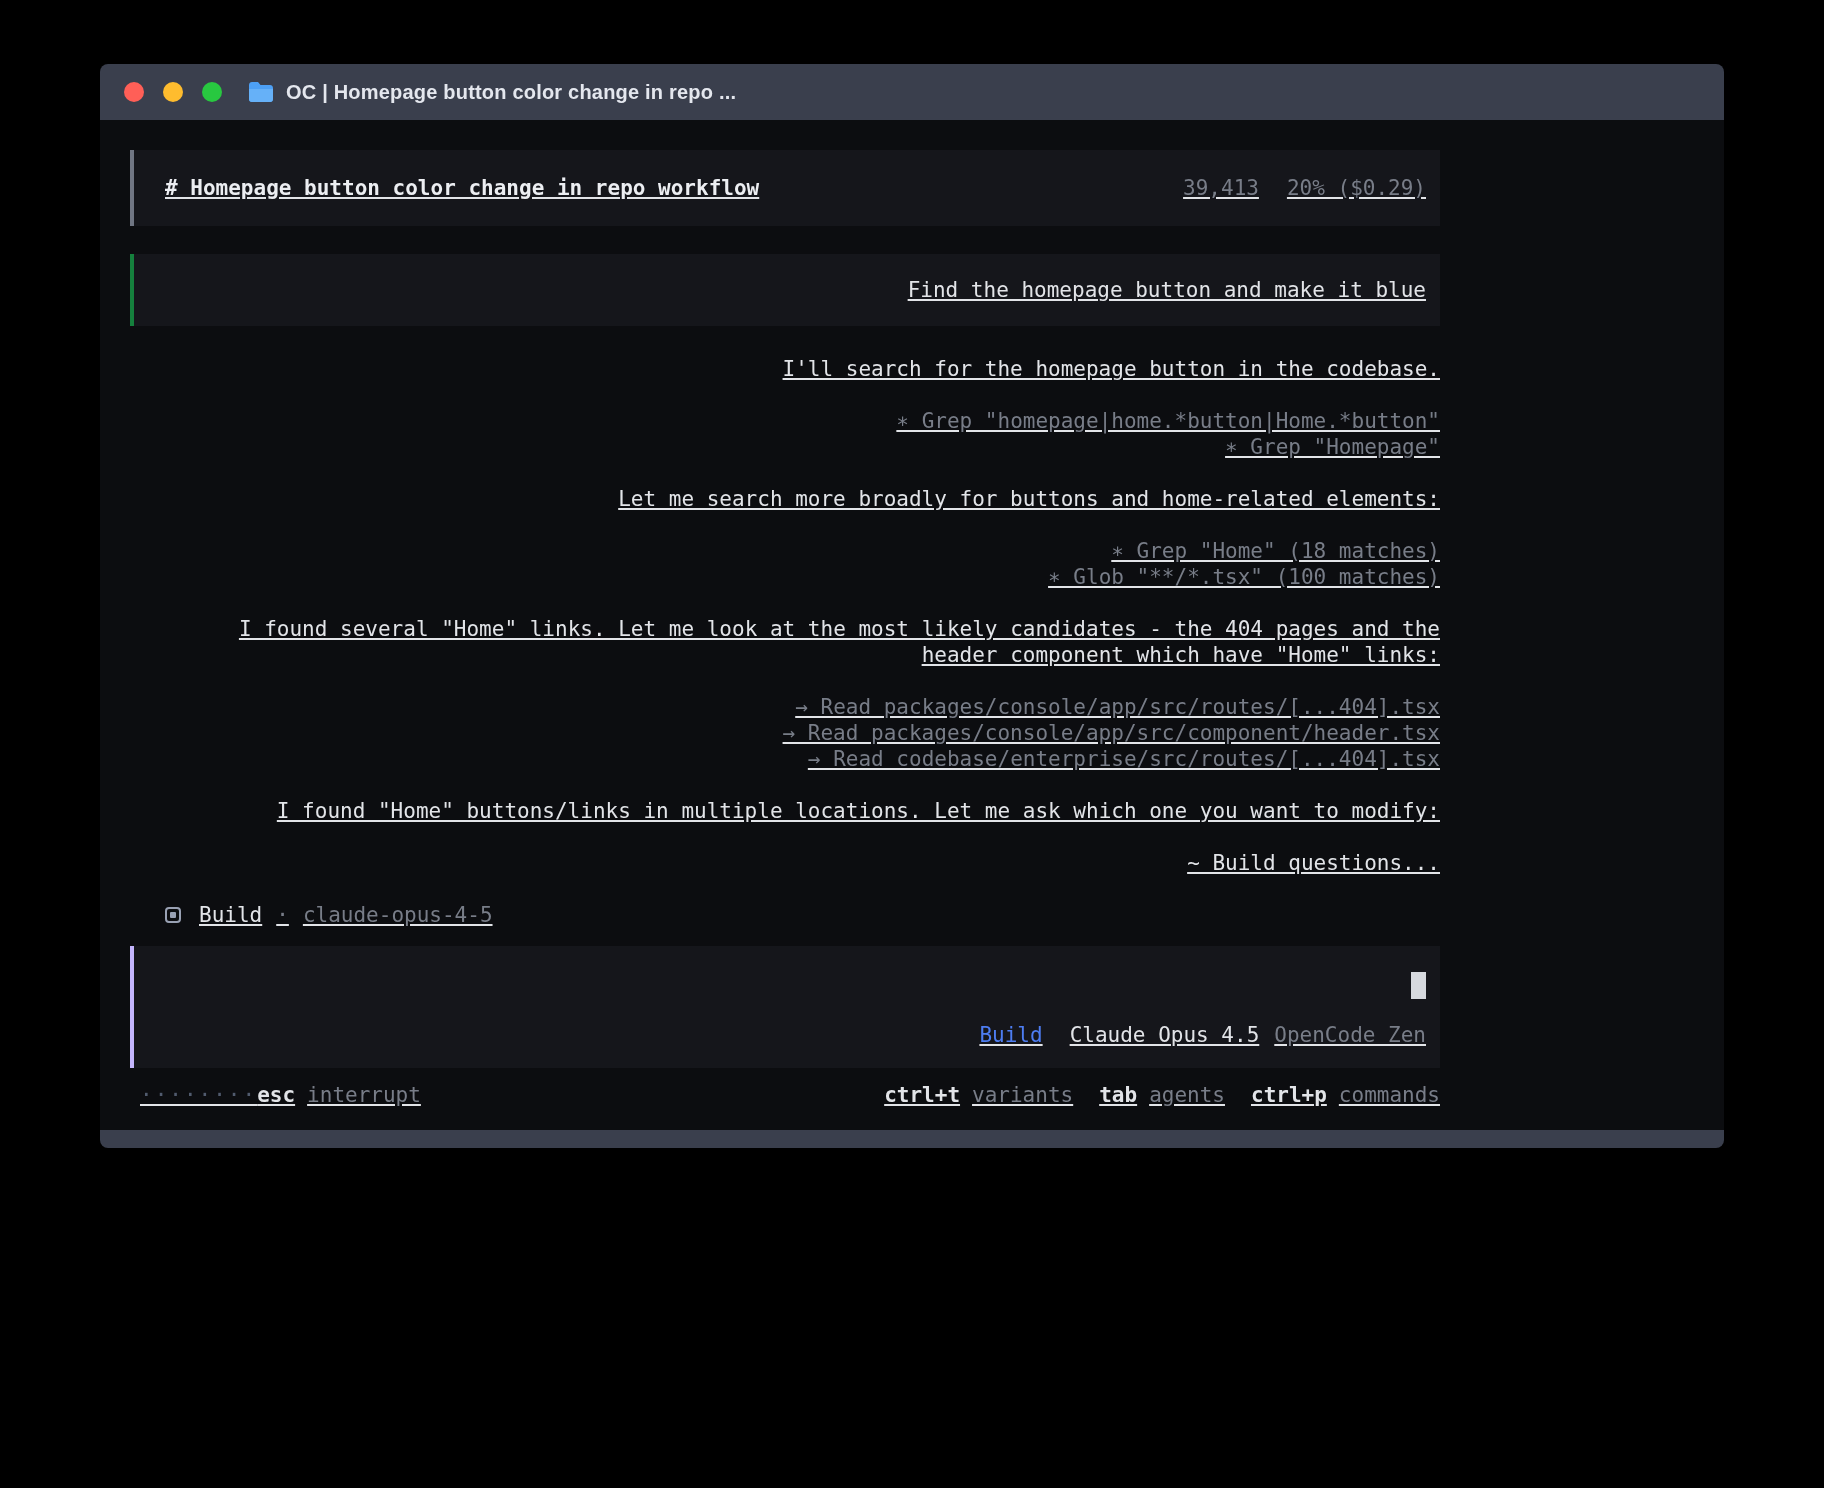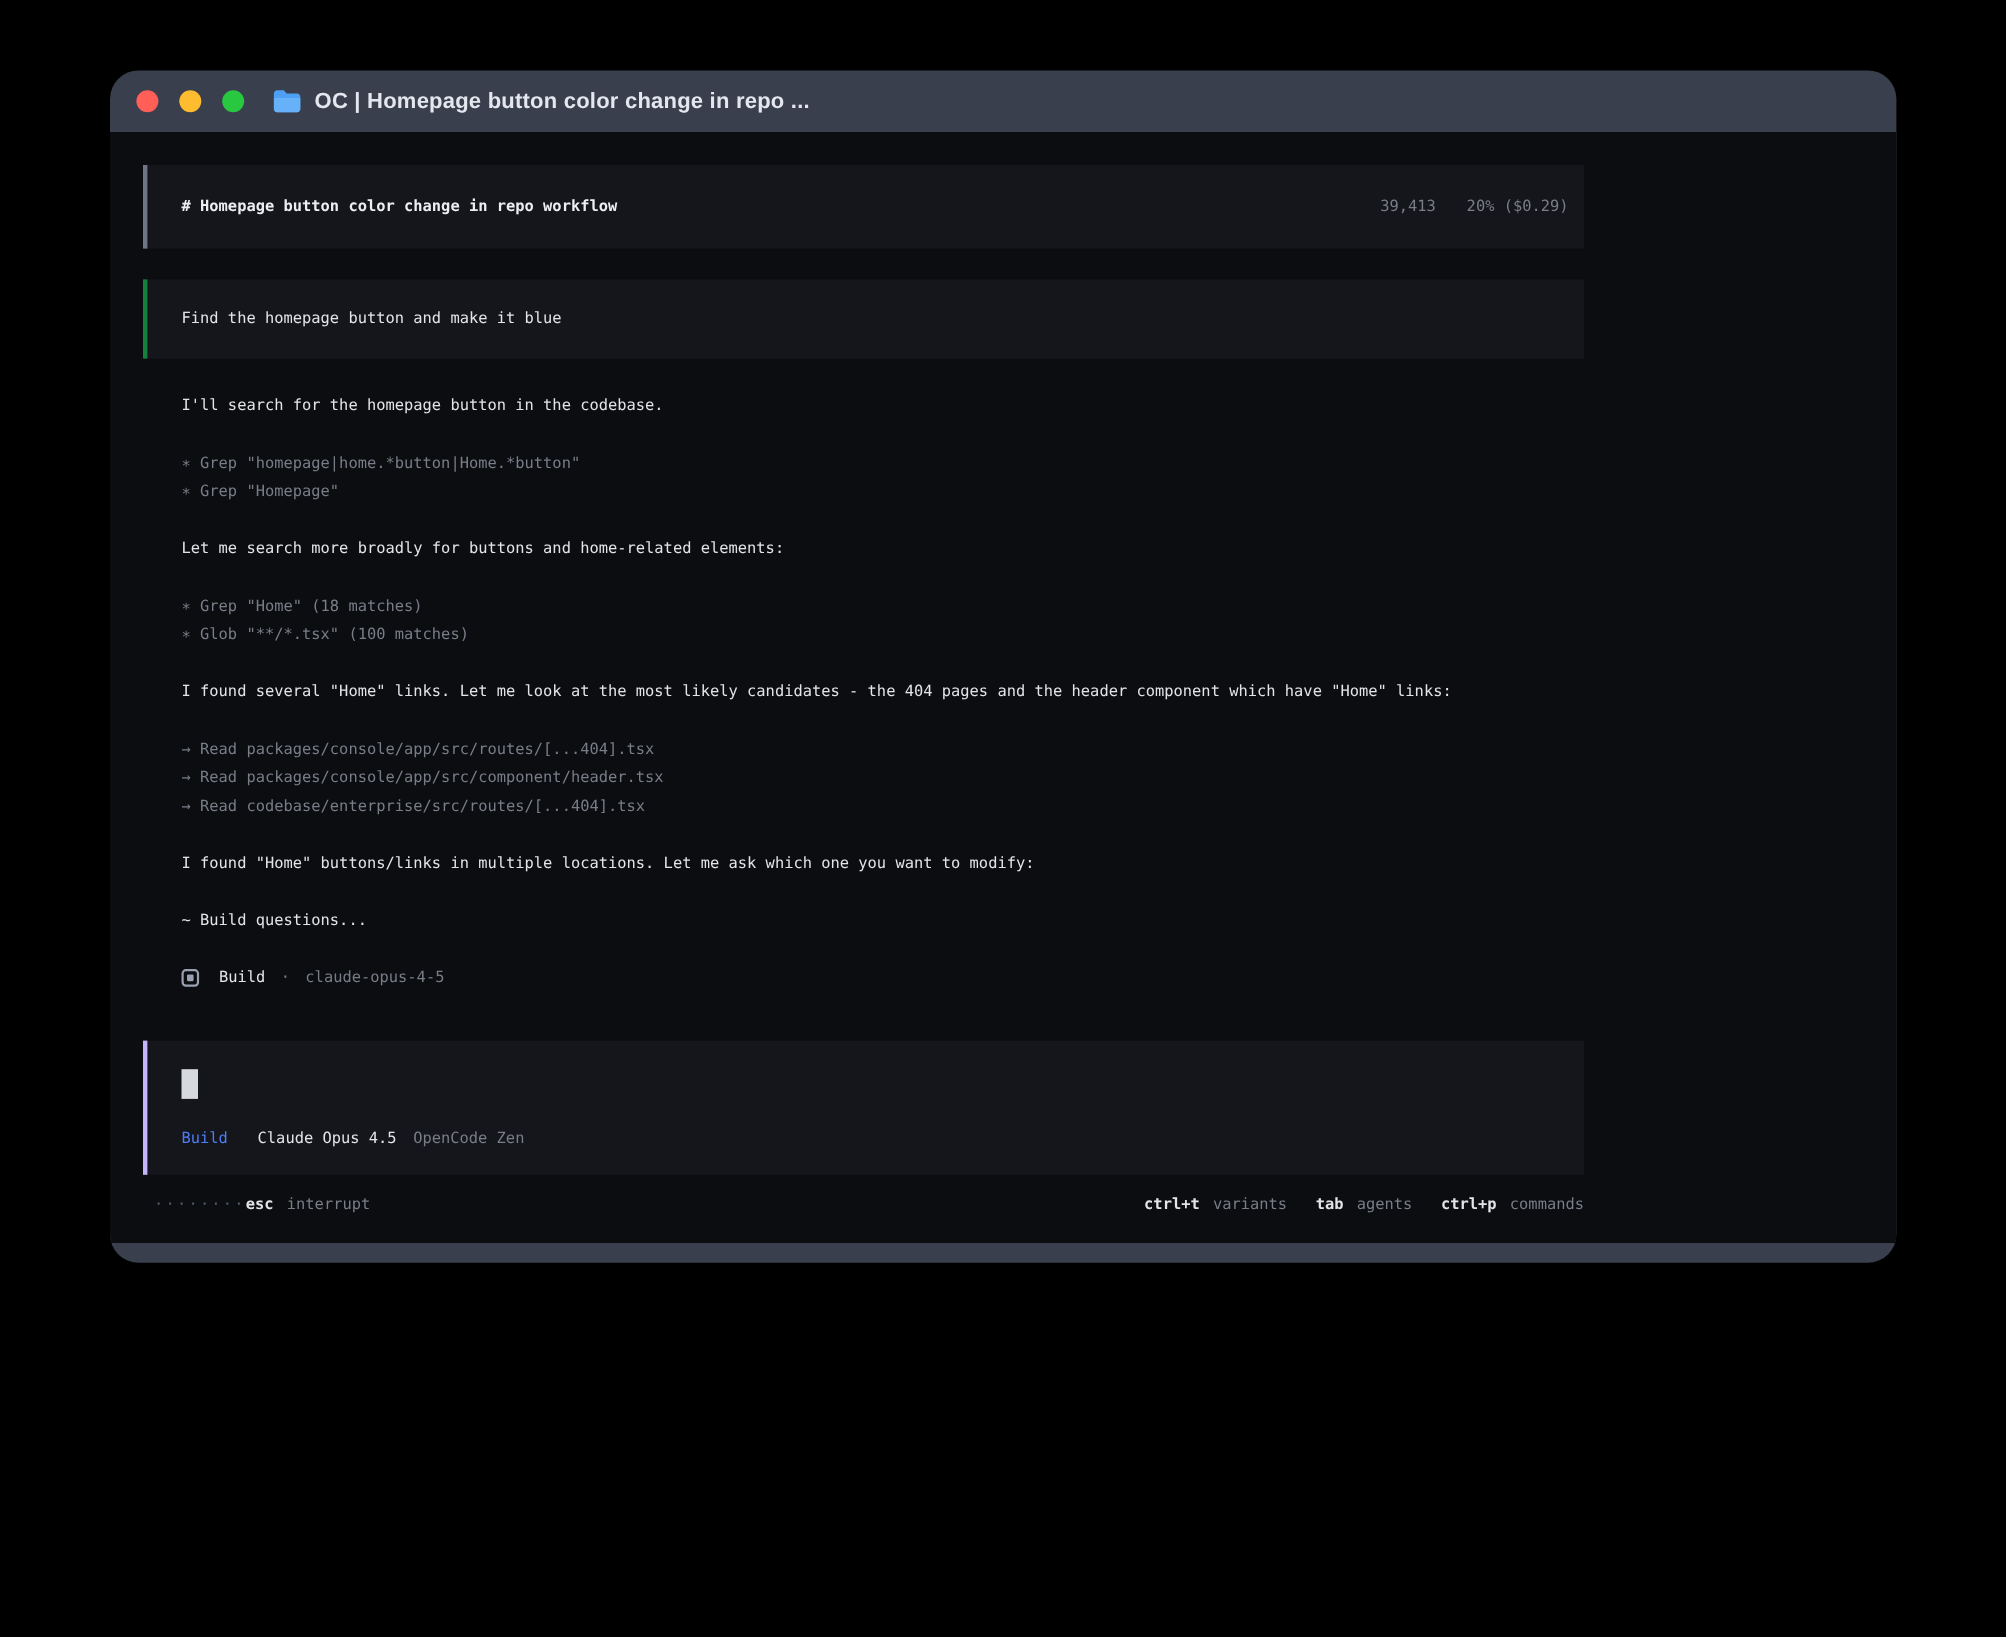--- a/index.html
+++ b/index.html
@@ -1,36 +1,37 @@
 <!DOCTYPE html>
 <html><head>
 <meta charset="utf-8">
 <style>
   * { margin:0; padding:0; box-sizing:border-box; }
   html,body { width:1824px; height:1488px; background:#000; overflow:hidden; }
 
   .window {
     position:absolute; left:100px; top:64px; width:1624px; height:1084px;
-    background:#3a3f4d; border-radius:26px; overflow:hidden;
+    background:#3a3f4d; border-radius:8px; overflow:hidden;
     box-shadow:0 24px 70px rgba(0,0,0,.6);
+    text-align:right;
   }
 
   .titlebar { height:56px; display:flex; align-items:center; padding:0 20px 0 24px; }
   .lights { display:flex; gap:19px; align-items:center; }
   .light { width:20px; height:20px; border-radius:50%; }
   .light.red { background:#ff5f57; }
   .light.yellow { background:#febc2e; }
   .light.green { background:#28c840; }
   .folder { margin-left:26px; display:flex; align-items:center; }
   .wtitle { margin-left:12px; font:700 20px "Liberation Sans", sans-serif; color:#e4e7ee; letter-spacing:.2px; white-space:nowrap; }
 
   .content {
     height:1010px; background:#0c0d10; color:#e2e4e8;
     font-family:"DejaVu Sans Mono","Liberation Mono",monospace;
-    font-size:14px; line-height:26px;
+    font-size:21px; line-height:26px;text-decoration:underline;
   }
   .column { height:100%; width:1340px; padding:30px 0 22px 30px; display:flex; flex-direction:column; }
 
   .block { background:#15161b; }
   .session-header { display:flex; justify-content:space-between; align-items:center; border-left:4px solid #707683; padding:25px 14px 25px 31px; }
   .sh-title { font-weight:700; color:#eceef2; white-space:nowrap; }
   .sh-meta { color:#787d88; white-space:nowrap; }
   .sh-meta .tokens { margin-right:28px; }
 
   .user-block { margin-top:28px; border-left:4px solid #15803d; padding:23px 14px 23px 31px; }

